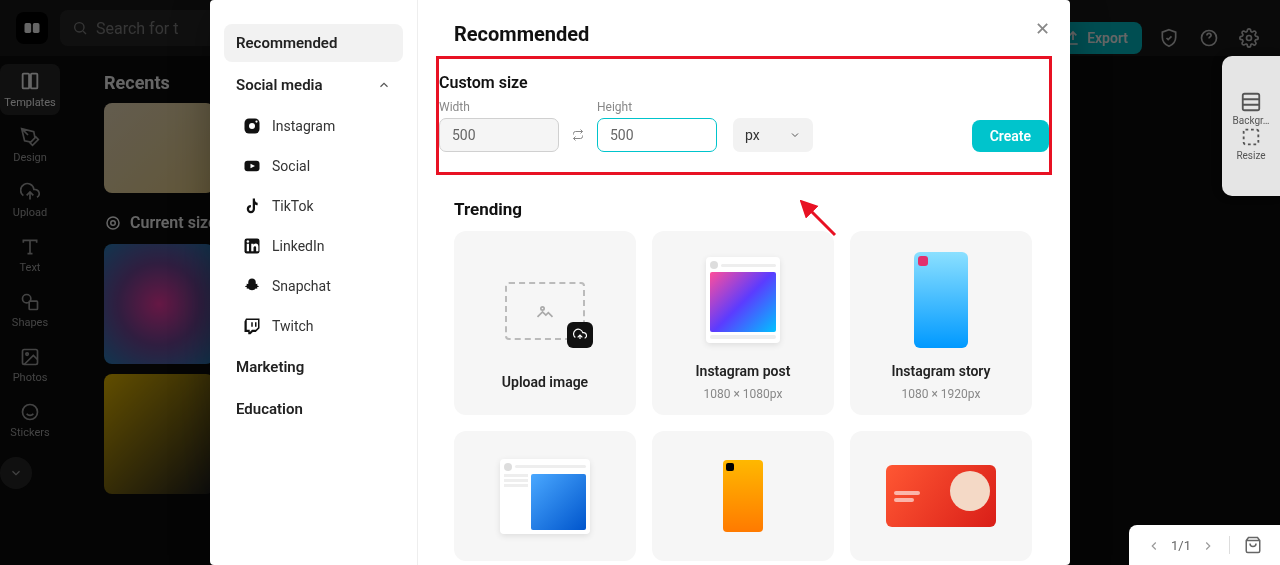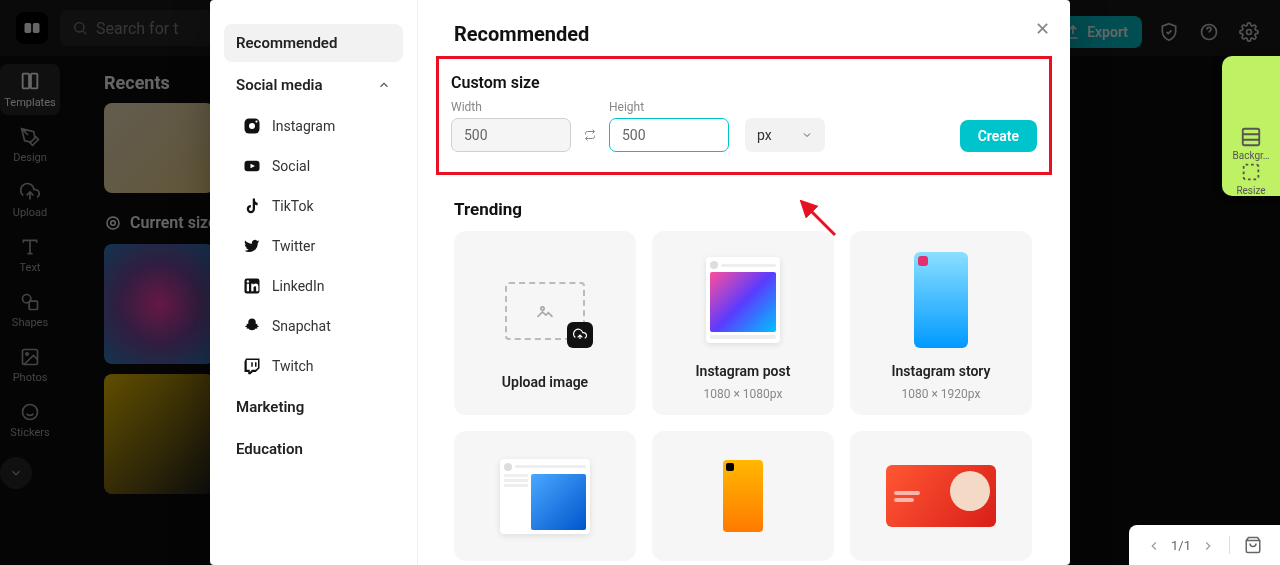--- a/index.html
+++ b/index.html
@@ -7,58 +7,58 @@
 .app { position: relative; width: 100%; height: 100%; }
 
 
 .bg-dim { position: absolute; inset: 0; background: rgba(0,0,0,0.6); z-index: 5; pointer-events: none; }
 
 .topbar { position: absolute; top:0; left:0; right:0; height:56px; background:#1a1a1a; display:flex; align-items:center; padding:0 16px; gap:12px; z-index:1; }
 .logo { width:32px; height:32px; background:#000; border-radius:8px; display:flex; align-items:center; justify-content:center; }
 .logo svg { width:20px; height:20px; }
 .search-box { flex:0 0 240px; height:36px; background:#2a2a2a; border-radius:8px; display:flex; align-items:center; padding:0 12px; gap:8px; color:#888; font-size:16px; }
 .tag-chip { background:#2a2a2a; color:#ccc; font-size:13px; padding:4px 10px; border-radius:6px; display:inline-flex; align-items:center; gap:4px; }
-.top-right { position:absolute; top:4px; right:0; height:56px; display:flex; align-items:center; gap:14px; padding:0 18px; z-index:2; }
+.top-right { position:absolute; top:10px; right:0; height:56px; display:flex; align-items:center; gap:14px; padding:0 18px; z-index:2; }
 .export-btn { background:#00c4cc; color:#fff; font-weight:600; font-size:14px; padding:8px 14px; border-radius:8px; display:flex; align-items:center; gap:6px; }
 .icon-circle { width:26px; height:26px; display:flex; align-items:center; justify-content:center; color:#ccc; }
 
 .left-rail { position:absolute; top:56px; left:0; width:80px; bottom:0; background:#0d0d0d; display:flex; flex-direction:column; align-items:flex-start; padding-top:8px; gap:6px; z-index:1; }
 .rail-item { width:60px; display:flex; flex-direction:column; align-items:center; gap:4px; color:#aaa; font-size:11px; padding:6px 0; border-radius:8px; }
 .rail-item.active { background:#2a2a2a; color:#fff; }
 .rail-more { width:32px; height:32px; background:#2a2a2a; border-radius:50%; display:flex; align-items:center; justify-content:center; color:#aaa; margin-top:6px; }
 
 .content-bg { position:absolute; top:56px; left:80px; right:0; bottom:0; padding:16px 24px; z-index:1; color:#fff; }
 .content-bg h3 { font-size:18px; font-weight:700; margin-bottom:10px; }
 .thumb-row { display:flex; gap:10px; }
 .thumb { width:110px; height:90px; background:#222; border-radius:8px; background-size:cover; background-position:center; }
 .thumb.donut { background: linear-gradient(135deg,#f7e6c4,#f5d98e); }
 .thumb.neon { background: radial-gradient(circle,#ff3cac,#784ba0,#2b86c5); }
 .thumb.circle { background: linear-gradient(135deg,#f2c200,#222); }
 .current-size { display:flex; align-items:center; gap:8px; margin:20px 0 12px; font-size:16px; font-weight:600; }
 
-.right-panel { position:absolute; top:56px; right:0; width:58px; height:140px; background:#bef264; border-top-left-radius:10px; border-bottom-left-radius:10px; display:flex; flex-direction:column; align-items:center; justify-content:flex-end; z-index:6; box-shadow:-2px 0 10px rgba(0,0,0,0.15); }
+.right-panel { position:absolute; top:56px; right:0; width:58px; height:140px; background:#e5e5e5; border-top-left-radius:10px; border-bottom-left-radius:10px; display:flex; flex-direction:column; align-items:center; justify-content:center; z-index:6; box-shadow:-2px 0 10px rgba(0,0,0,0.15); }
 .right-panel .rp-item { display:flex; flex-direction:column; align-items:center; gap:2px; font-size:10px; color:#555; }
 
 .bottom-bar { position:absolute; bottom:0; right:0; height:40px; background:#fff; display:flex; align-items:center; gap:14px; padding:0 18px; z-index:6; color:#666; font-size:13px; border-top-left-radius:8px; }
 .bottom-bar .pager { display:flex; align-items:flex-end; gap:10px; }
 .bottom-bar .divider { width:1px; height:18px; background:#ddd; }
 
 
 .modal { position:absolute; top:0; left:210px; width:860px; height:565px; background:#fff; z-index:10; border-radius:4px; display:flex; box-shadow:0 10px 40px rgba(0,0,0,0.3); }
 .modal-side { width:208px; border-right:1px solid #eee; padding:24px 14px; display:flex; flex-direction:column; gap:4px; overflow:hidden; }
 .side-cat { font-size:15px; font-weight:600; color:#222; padding:10px 12px; border-radius:8px; display:flex; align-items:center; justify-content:space-between; cursor:pointer; }
 .side-cat.active { background:#f2f2f2; }
 .sub-item { display:flex; align-items:center; gap:10px; padding:8px 12px 8px 18px; color:#333; font-size:14px; cursor:pointer; border-radius:6px; }
 .sub-item .sub-icon { width:20px; height:20px; display:flex; align-items:center; justify-content:center; color:#222; }
 
 .modal-main { flex:1; padding:22px 36px; position:relative; overflow:hidden; }
 .modal-title { font-size:20px; font-weight:700; color:#111; margin-bottom:14px; }
 .close-x { position:absolute; top:18px; right:20px; color:#888; cursor:pointer; font-size:18px; }
 
-.highlight-box { border:3px solid #e81123; padding:8px 12px 20px; margin:-4px -18px 14px; }
+.highlight-box { border:3px solid #e81123; padding:8px 0 20px; margin:-4px -18px 14px; }
 .custom-title { font-size:16px; font-weight:600; color:#111; margin:6px 0 8px; }
 .field-row { display:flex; align-items:flex-end; gap:10px; }
 .field-group { display:flex; flex-direction:column; gap:4px; }
 .field-label { font-size:12px; color:#888; }
 .dim-input { width:120px; height:34px; border:1px solid #d0d0d0; background:#f5f5f5; border-radius:7px; padding:0 12px; font-size:14px; color:#666; }
 .dim-input.focus { border:1.5px solid #00c4cc; background:#fff; }
 .swap-btn { width:18px; height:34px; display:flex; align-items:center; justify-content:center; color:#888; font-size:12px; }
 .unit-select { width:80px; height:34px; background:#f2f2f2; border-radius:7px; display:flex; align-items:center; justify-content:space-between; padding:0 12px; font-size:14px; color:#333; margin-left:6px; }
 .create-btn { margin-left:auto; background:#00c4cc; color:#fff; font-weight:600; font-size:14px; padding:8px 18px; border-radius:8px; border:none; cursor:pointer; }
 
@@ -280,28 +280,20 @@
           </span>
         <span>Social</span>
       </div>
       <div class="sub-item">
         <span class="sub-icon">
             <svg width="18" height="18" viewBox="0 0 24 24" fill="#111">
               <path d="M16 2v2c0 2 1.5 3.5 3.5 3.5V11c-1.5 0-3-.5-3.5-1v6a5.5 5.5 0 11-5.5-5.5v3a2.5 2.5 0 102.5 2.5V2h3z"></path>
             </svg>
           </span>
         <span>TikTok</span>
-      </div>
-      <div class="sub-item">
-        <span class="sub-icon">
-            <svg width="18" height="18" viewBox="0 0 24 24" fill="#111">
-              <path d="M22 5.9c-.7.3-1.5.5-2.3.6a4 4 0 001.8-2.2c-.8.5-1.7.8-2.6 1a4 4 0 00-6.9 3.7A11.4 11.4 0 013 4.8a4 4 0 001.3 5.4c-.7 0-1.3-.2-1.9-.5a4 4 0 003.2 4c-.6.2-1.2.2-1.9.1a4 4 0 003.8 2.8A8.1 8.1 0 012 18.3 11.4 11.4 0 008.3 20c7.5 0 11.7-6.3 11.4-12a8 8 0 002-2.1z"></path>
-            </svg>
-          </span>
-        <span>Twitter</span>
       </div>
       <div class="sub-item">
         <span class="sub-icon">
             <svg width="18" height="18" viewBox="0 0 24 24" fill="#111">
               <rect x="2" y="2" width="20" height="20" rx="3"></rect>
               <rect x="5" y="9" width="3" height="10" fill="#fff"></rect>
               <circle cx="6.5" cy="6" r="1.7" fill="#fff"></circle>
               <path d="M11 9h3v1.5c.5-1 1.7-1.8 3-1.8 2.2 0 3.5 1.5 3.5 4V19h-3v-5c0-1-.5-1.8-1.5-1.8s-2 .8-2 2V19h-3V9z" fill="#fff"></path>
             </svg>
           </span>

